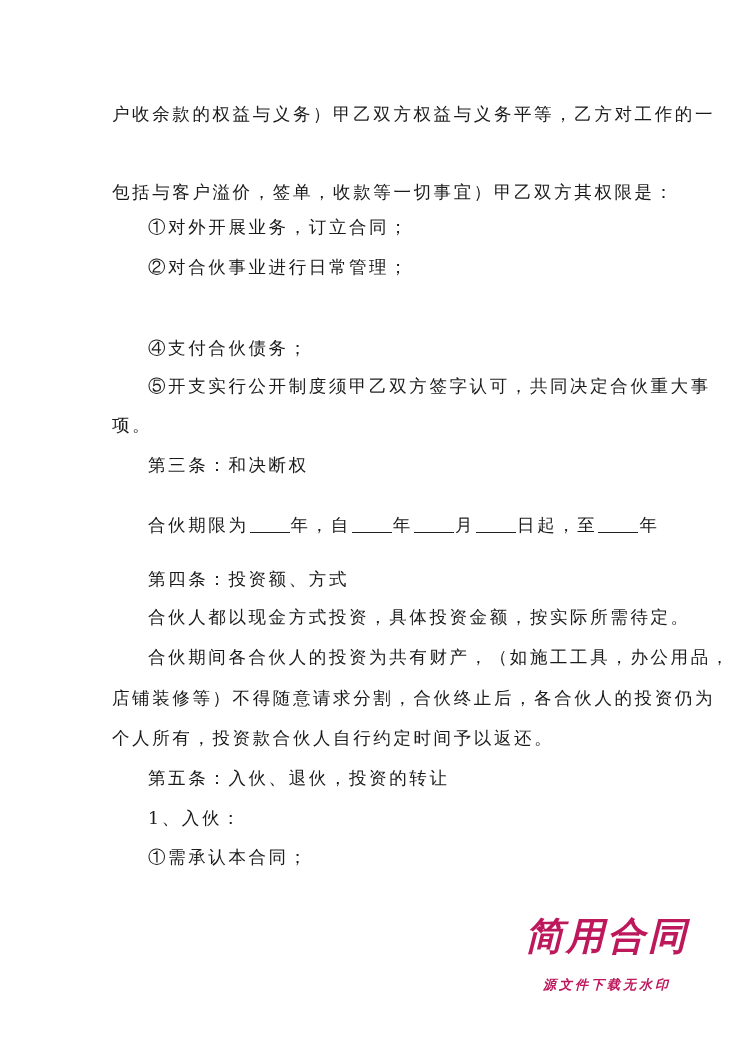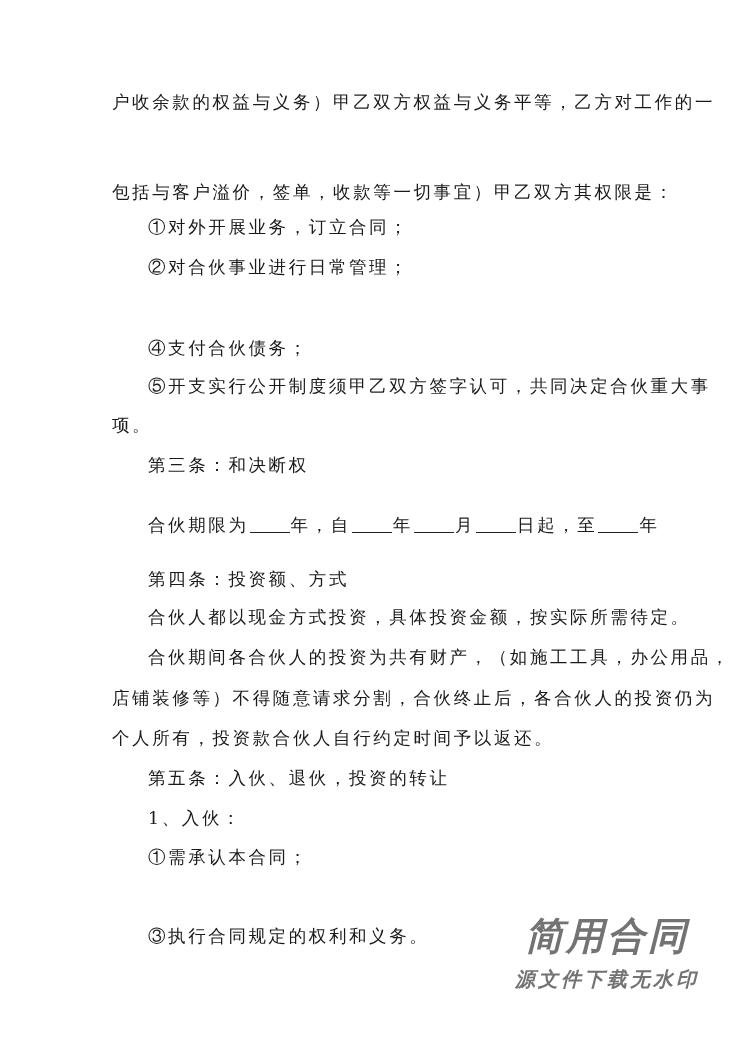--- a/index.html
+++ b/index.html
@@ -4,48 +4,47 @@
   <style>
     html, body { margin: 0; padding: 0; background: #ffffff; }
     body { width: 742px; height: 1049px; position: relative; overflow: hidden;
       font-family: "DejaVu Serif", "Liberation Serif", serif; color: #1a1a1a; }
     .page { position: absolute; left: 0; top: 0; width: 742px; height: 1049px; background: #fff; }
     .line { position: absolute; font-size: 17.5px; line-height: 22px; white-space: nowrap; letter-spacing: 2.6px; }
     .l0 { left: 112px; }
     .l1 { left: 148px; }
     .blank { display: inline-block; border-bottom: 1.2px solid #222; height: 18px; vertical-align: -2px; margin: 0 1px; }
     .watermark { position: absolute; left: 512px; top: 914px; width: 190px; text-align: center;
-      color: #737373; font-family: "DejaVu Sans", "Liberation Sans", sans-serif; font-style: italic; font-weight: bold; }
+      color: #be185d; font-family: "DejaVu Sans", "Liberation Sans", sans-serif; font-style: italic; font-weight: bold; }
     .wm-title { font-size: 38px; line-height: 44px; letter-spacing: 3px; }
-    .wm-sub { font-size: 20px; line-height: 26px; letter-spacing: 3px; margin-top: 8px; }
+    .wm-sub { font-size: 13px; line-height: 26px; letter-spacing: 3px; margin-top: 14px; }
   </style>
 </head>
 <body>
 
 <div class="page">
-  <div class="line l0" style="top:91px">户收余款的权益与义务）甲乙双方权益与义务平等，乙方对工作的一</div>
+  <div class="line l0" style="top:103px">户收余款的权益与义务）甲乙双方权益与义务平等，乙方对工作的一</div>
   <div class="line l0" style="top:181px">包括与客户溢价，签单，收款等一切事宜）甲乙双方其权限是：</div>
   <div class="line l1" style="top:216px">①对外开展业务，订立合同；</div>
   <div class="line l1" style="top:256px">②对合伙事业进行日常管理；</div>
   <div class="line l1" style="top:337px">④支付合伙债务；</div>
   <div class="line l1" style="top:375px">⑤开支实行公开制度须甲乙双方签字认可，共同决定合伙重大事</div>
   <div class="line l0" style="top:414px">项。</div>
   <div class="line l1" style="top:454px">第三条：和决断权</div>
 
   <div class="line l1" style="top:514px">
     <span>合伙期限为</span><span class="blank" style="width:40px"></span><span>年，自</span><span class="blank" style="width:40px"></span><span>年</span><span class="blank" style="width:40px"></span><span>月</span><span class="blank" style="width:40px"></span><span>日起，至</span><span class="blank" style="width:40px"></span><span>年</span>
   </div>
 
   <div class="line l1" style="top:606px">合伙人都以现金方式投资，具体投资金额，按实际所需待定。</div>
   <div class="line l1" style="top:568px">第四条：投资额、方式</div>
   <div class="line l1" style="top:646px">合伙期间各合伙人的投资为共有财产，（如施工工具，办公用品，</div>
   <div class="line l0" style="top:687px">店铺装修等）不得随意请求分割，合伙终止后，各合伙人的投资仍为</div>
   <div class="line l0" style="top:727px">个人所有，投资款合伙人自行约定时间予以返还。</div>
   <div class="line l1" style="top:767px">第五条：入伙、退伙，投资的转让</div>
   <div class="line l1" style="top:807px">1、入伙：</div>
   <div class="line l1" style="top:846px">①需承认本合同；</div>
-  <div class="line l1" style="top:925px">③执行合同规定的权利和义务。</div>
 
   <div class="watermark">
     <div class="wm-title">简用合同</div>
     <div class="wm-sub">源文件下载无水印</div>
   </div>
 </div>
 
 </body></html>

